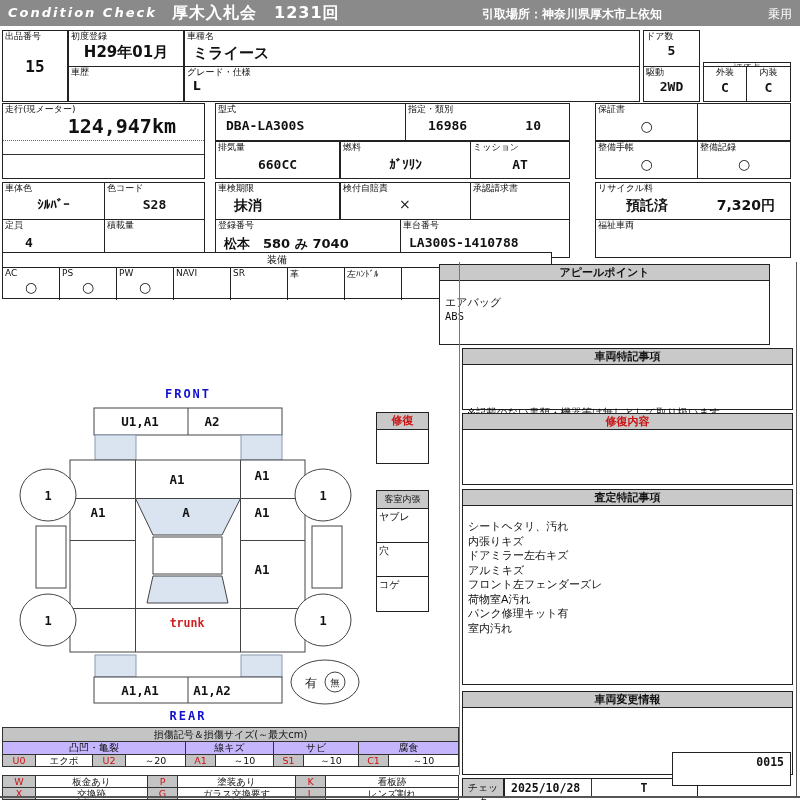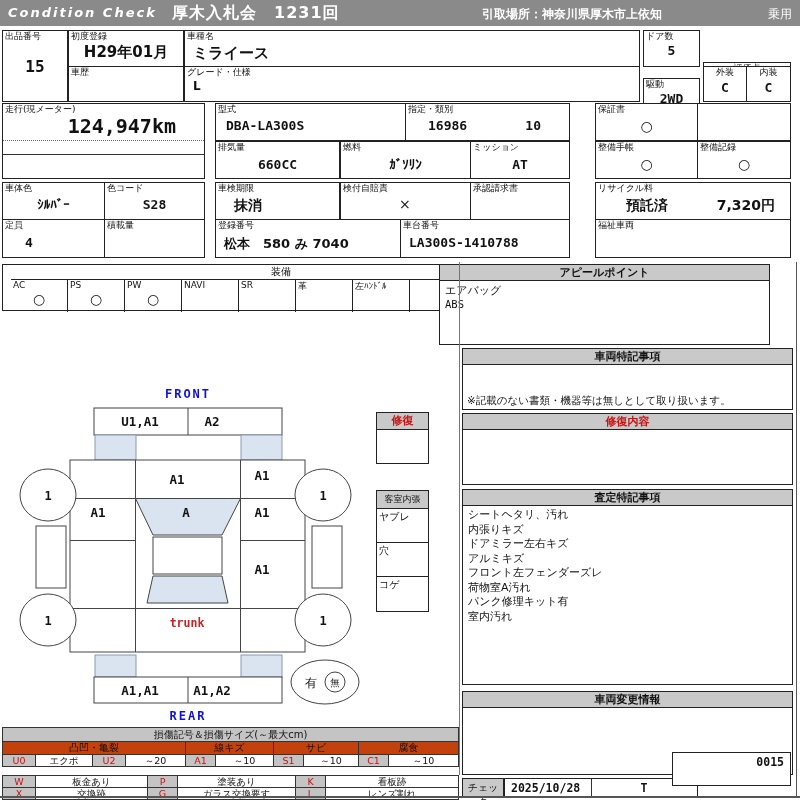--- a/index.html
+++ b/index.html
@@ -13,32 +13,32 @@
   .category{position:absolute;right:8px;top:6px;font-size:12px;}
 
   .box{position:absolute;border:1px solid #222;background:#fff;box-sizing:border-box;}
   .lbl{position:absolute;top:1px;left:2px;font-size:9px;white-space:nowrap;line-height:1.1;}
   .val{position:absolute;left:0;right:0;top:13px;font-weight:bold;font-size:14px;text-align:center;white-space:nowrap;}
   .mono{font-family:"DejaVu Sans Mono",monospace;}
   .vl{text-align:left;}
 
   .sec{position:absolute;border:1px solid #222;background:#fff;box-sizing:border-box;}
   .sec-hd{height:15px;line-height:15px;background:#c9c9c9;border-bottom:1px solid #222;text-align:center;font-size:11px;font-weight:bold;}
-  .sec-bd{position:relative;font-size:11px;padding:2px 5px;box-sizing:border-box;}
+  .sec-bd{position:relative;font-size:11px;padding:2px 5px;box-sizing:border-box;margin-top:12px;}
   .red{color:#cc1111;}
 
   .eq-cell{position:relative;float:left;width:57px;height:32px;border-right:1px solid #222;box-sizing:border-box;}
   .eq-cell:last-child{border-right:none;}
   .eq-lbl{position:absolute;top:0;left:2px;font-size:9px;white-space:nowrap;}
   .eq-mark{position:absolute;left:0;right:0;top:11px;text-align:center;font-size:14px;}
 
   table.lg{border-collapse:collapse;table-layout:fixed;width:456px;font-size:9.5px;}
   table.lg td,table.lg th{border:1px solid #333;padding:0;text-align:center;white-space:nowrap;overflow:hidden;height:11px;line-height:11px;font-weight:normal;}
   .lg-title{background:#c4c4c4;height:13px !important;line-height:13px !important;font-size:10px;}
-  .lg-grp{background:#c2410c;font-size:10px;height:12px !important;line-height:12px !important;}
+  .lg-grp{background:#c4b5fd;font-size:10px;height:12px !important;line-height:12px !important;}
   .lg-code{background:#c4c4c4;color:#cc1111;font-weight:bold;}
   tr.dotted td{border-top:1px dotted #666;}
 
   .vline{position:absolute;width:1px;background:#777;}
   .hbar{position:absolute;left:0;width:800px;height:2px;background:#555;}
   svg text{font-family:"DejaVu Sans Mono",monospace;}
 </style>
 </head>
 <body>
 
@@ -68,21 +68,21 @@
     <span class="val vl" style="top:13px;left:8px;font-size:15px;">ミライース</span>
   </div>
   <div class="box" style="left:184px;top:66px;width:456px;height:36px;">
     <span class="lbl">グレード・仕様</span>
     <span class="val vl" style="top:12px;left:8px;font-size:12px;">L</span>
   </div>
   <div class="box" style="left:643px;top:30px;width:57px;height:37px;">
     <span class="lbl">ドア数</span>
     <span class="val mono" style="top:12px;font-size:13px;">5</span>
   </div>
-  <div class="box" style="left:643px;top:66px;width:57px;height:36px;margin-top:12px;">
+  <div class="box" style="left:643px;top:66px;width:57px;height:36px;">
     <span class="lbl">駆動</span>
     <span class="val mono" style="top:12px;font-size:13px;">2WD</span>
   </div>
   <div class="box" style="left:703px;top:26px;width:88px;height:37px;margin-top:36px;">
     <span class="lbl" style="left:0;right:0;text-align:center;">評価点</span>
     <span class="val mono" style="top:13px;">3.5</span>
   </div>
   <div class="box" style="left:703px;top:66px;width:44px;height:36px;">
     <span class="lbl" style="left:0;right:0;text-align:center;">外装</span>
     <span class="val mono" style="top:13px;font-size:13px;">C</span>
@@ -172,21 +172,21 @@
   <div class="box" style="left:595px;top:182px;width:196px;height:38px;">
     <span class="lbl">リサイクル料</span>
     <span class="val vl" style="top:14px;left:30px;font-size:14px;">預託済</span>
     <span class="val" style="top:14px;left:auto;right:15px;font-size:14px;text-align:right;">7,320円</span>
   </div>
   <div class="box" style="left:595px;top:219px;width:196px;height:39px;">
     <span class="lbl">福祉車両</span>
     <span class="val"></span>
   </div>
 
-  <div class="box" style="left:2px;top:264px;width:550px;height:47px;padding-left:8px;">
+  <div class="box" style="left:2px;top:252px;width:550px;height:47px;">
     <div style="height:14px;line-height:14px;text-align:center;font-size:10px;border-bottom:1px solid #222;">装備</div>
     <div style="height:32px;">
       <div class="eq-cell">
           <span class="eq-lbl">AC</span>
           <span class="eq-mark">○</span>
         </div>
       <div class="eq-cell">
           <span class="eq-lbl">PS</span>
           <span class="eq-mark">○</span>
         </div>

